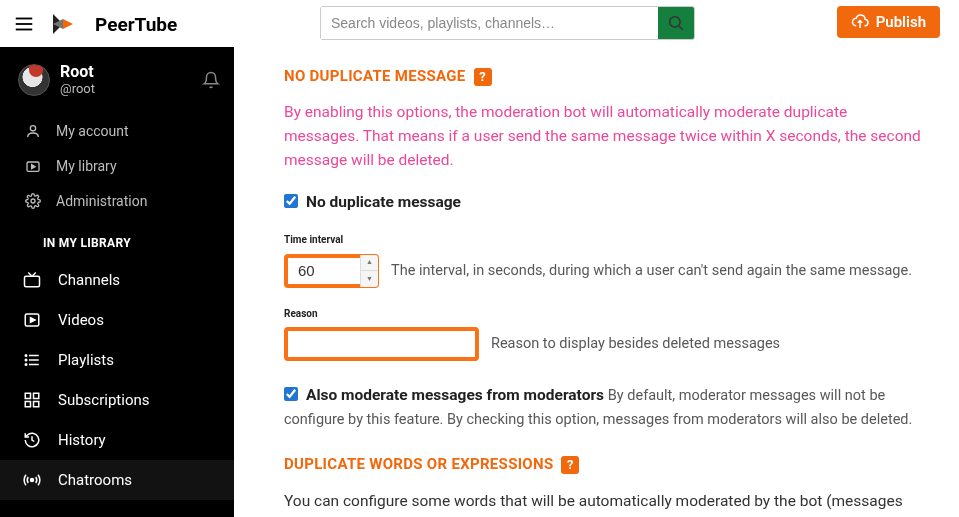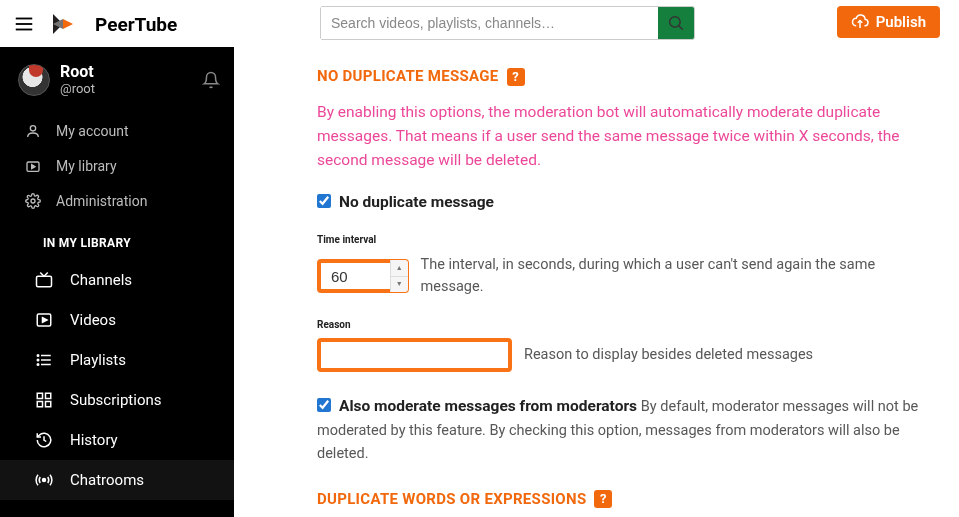--- a/index.html
+++ b/index.html
@@ -86,21 +86,21 @@
       align-items: center;
       gap: 7px;
       padding: 0 14px;
       font-weight: 600;
       font-size: 15px;
       cursor: pointer;
     }
     .publish-btn svg { width: 18px; height: 18px; }
 
     
-    .body-row { display: flex; height: calc(517px - 47px); gap: 33px; }
+    .body-row { display: flex; height: calc(517px - 47px); }
 
     
     .sidebar {
       width: 234px;
       background: #000;
       color: #fff;
       flex-shrink: 0;
       overflow: hidden;
       font-size: 14px;
     }
@@ -159,21 +159,21 @@
       font-size: 12px;
       font-weight: 700;
       color: #fff;
       letter-spacing: 0.3px;
       margin-left: 23px;
     }
     .lib-item {
       height: 40px;
       display: flex;
       align-items: center;
-      padding-left: 34px;
+      padding-left: 22px;
       gap: 16px;
       color: #fff;
       cursor: pointer;
       font-size: 15px;
     }
     .lib-item .nav-icon { width: 20px; display:flex; align-items:center; justify-content:center; }
     .lib-item .nav-icon svg { width: 18px; height: 18px; }
     .lib-item.active { background: rgba(255,255,255,0.07); }
 
     
@@ -484,21 +484,21 @@
         <div class="text-input-wrap">
           <input class="text-input" type="text" value="" style="">
         </div>
         <span class="field-hint">Reason to display besides deleted messages</span>
       </div>
     </div>
 
     <div class="check-row" style="margin-top:22px; display:block;">
       <input type="checkbox" checked="" style="float: left; margin-right: 8px;">
       <span class="check-label-strong">Also moderate messages from moderators</span>
-      <span class="check-hint-inline">By default, moderator messages will not be moderated by this feature. By checking this option, messages from moderators will also be deleted.</span>
+      <span class="check-hint-inline">By default, moderator messages will not be configure by this feature. By checking this option, messages from moderators will also be deleted.</span>
     </div>
 
     <div class="section-heading second">
       <span>DUPLICATE WORDS OR EXPRESSIONS</span>
       <span class="help-icon">?</span>
     </div>
 
     <div class="trailing-desc">You can configure some words that will be automatically moderated by the bot (messages</div>
 
   </div>

